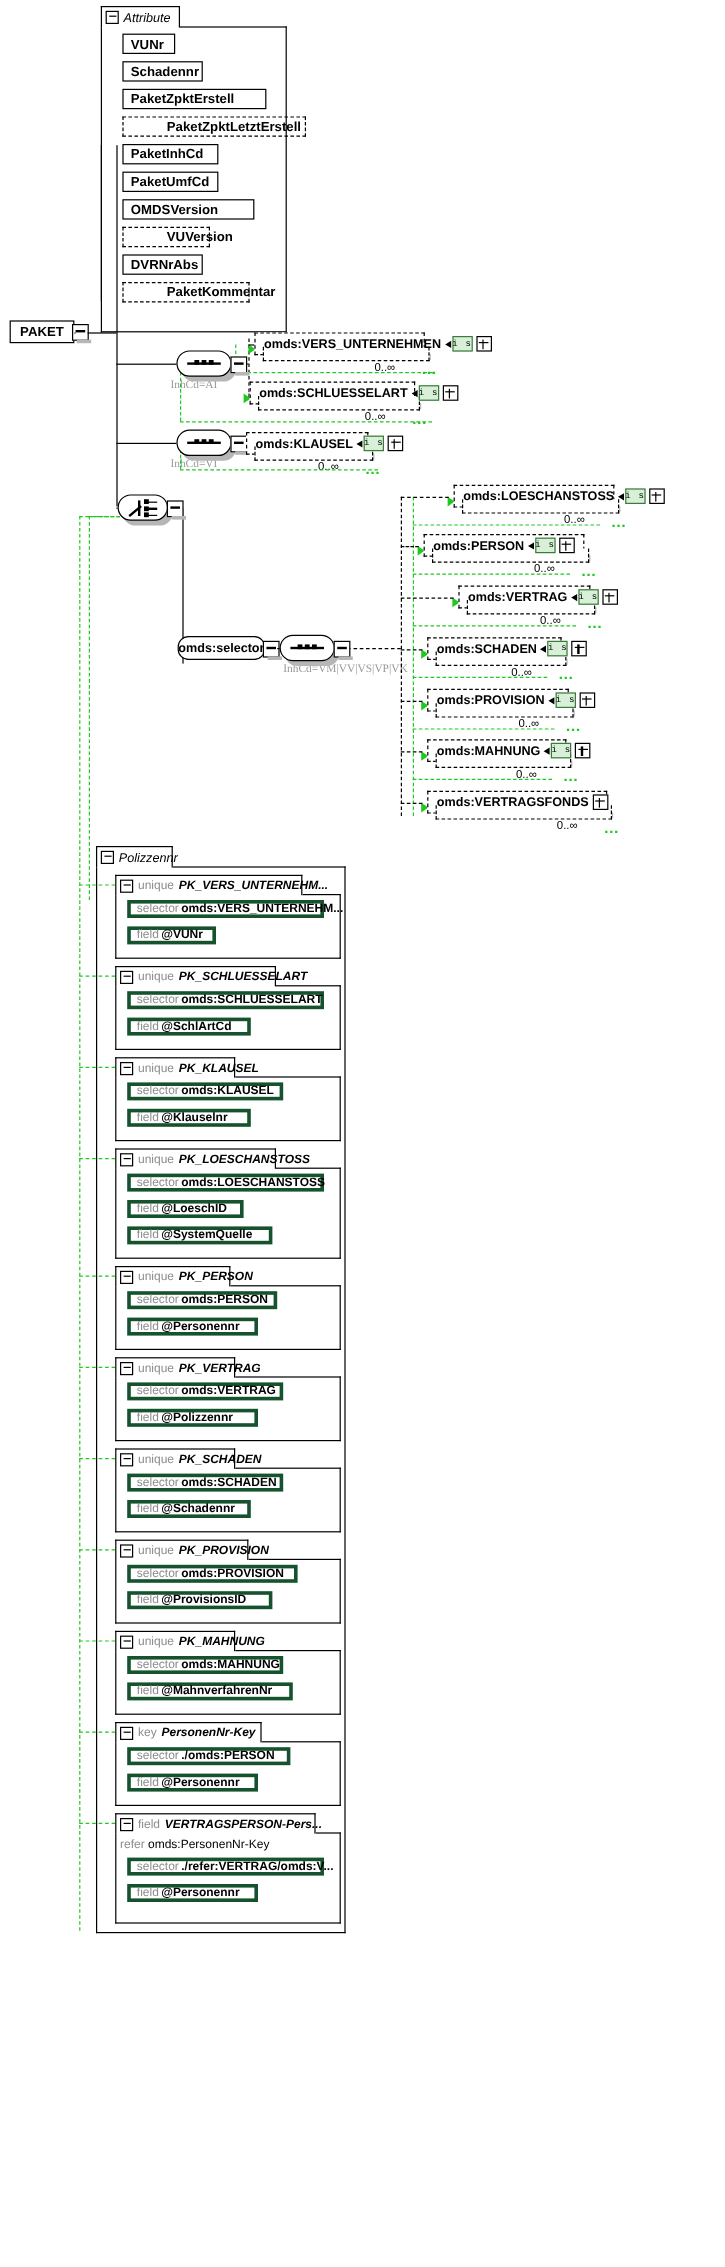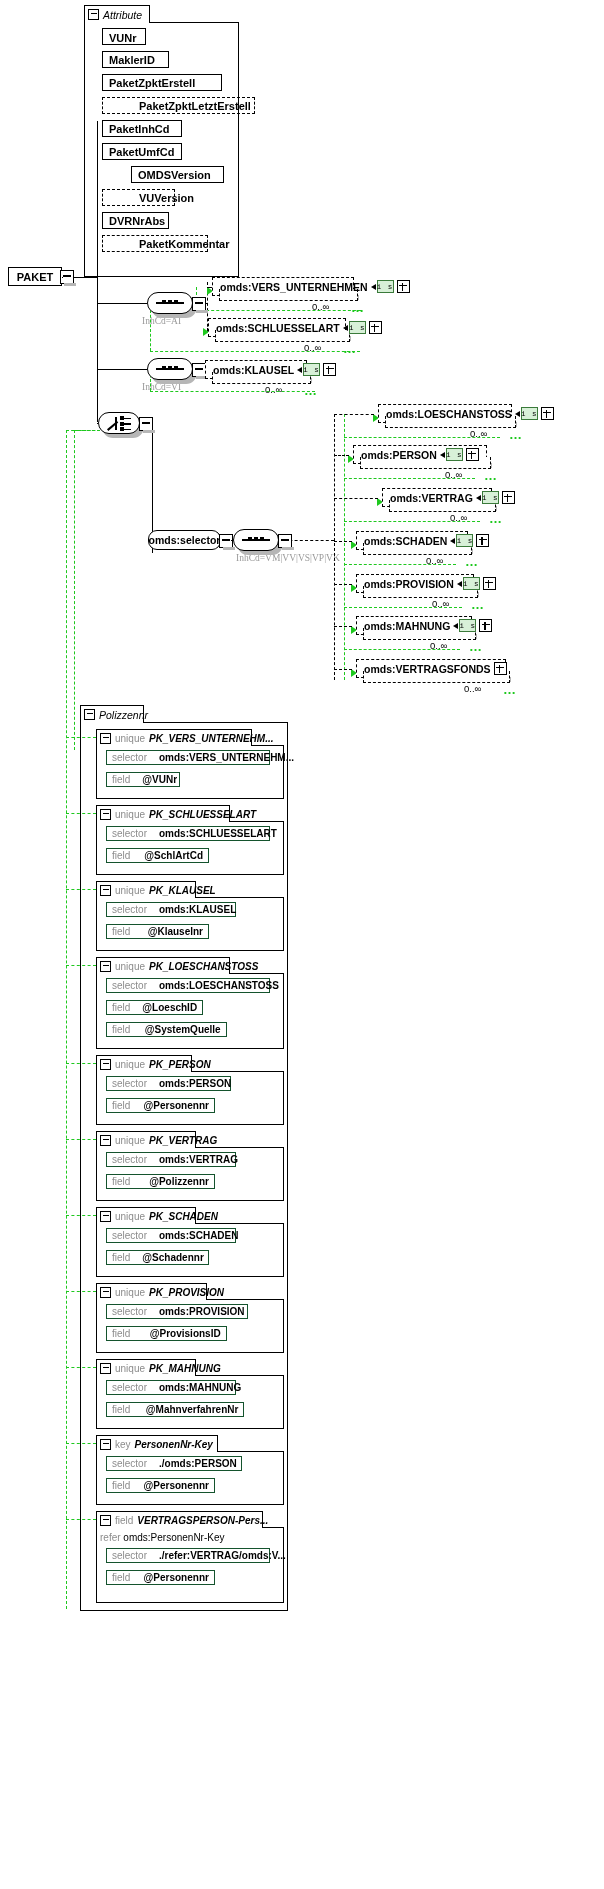--- a/index.html
+++ b/index.html
@@ -95,23 +95,23 @@
       font-family:"Liberation Serif",serif;white-space:nowrap;}
 
   
   .cframe{position:absolute;box-sizing:border-box;border:1px solid #000;
       border-top:none;}
   .ctab{position:absolute;box-sizing:border-box;height:17px;border:1px solid #000;
       border-bottom:none;background:#fff;display:flex;align-items:center;
       gap:4px;padding:0 6px 0 3px;font-size:10px;white-space:nowrap;z-index:3;}
   .ctab .kind{color:#8c8c8c;font-weight:normal;}
   .ctab .cname{color:#000;font-weight:bold;font-style:italic;}
-  .crow{position:absolute;box-sizing:border-box;border:1px solid #14532d;
-      background:#fff;height:15px;display:flex;align-items:center;gap:12px;
-      padding:0 5px;font-size:10px;white-space:nowrap;justify-content:space-between;}
+  .crow{position:absolute;box-sizing:border-box;border:3px solid #14532d;
+      background:#fff;height:15px;display:flex;align-items:center;gap:2px;
+      padding:0 5px;font-size:10px;white-space:nowrap;}
   .crow::after{content:"";position:absolute;left:3px;top:100%;width:100%;
       height:3px;background:#c4c4c4;z-index:-1;}
   .crow .lbl{color:#8c8c8c;font-weight:normal;}
   .crow .val{color:#000;font-weight:bold;}
   .referline{position:absolute;font-size:10px;white-space:nowrap;}
   .referline .lbl{color:#8c8c8c;}
   .referline .val{color:#000;}
 </style>
 </head>
 <body>
@@ -119,35 +119,35 @@
 <div id="canvas">
     <div class="ftab" style="left:84px;top:5px;width:66px;">
   <span class="minus"></span>
   <span>Attribute</span>
     </div>
     <div class="ftopline" style="left:150px;top:22px;width:89px;"></div>
     <div class="box  shadowr" style="left:102px;top:28px;width:44px;height:17px;align-items:flex-end;">
      <span>VUNr</span>
     </div>
     <div class="box  shadowr" style="left:102px;top:51px;width:66.8px;height:17px;">
-     <span>MaklerID</span>
+     <span>Schadennr</span>
     </div>
     <div class="box  shadowr" style="left:102px;top:74px;width:119.6px;height:17px;">
      <span>PaketZpktErstell</span>
     </div>
     <div class="box opt shadowr" style="left:102px;top:97px;width:152.6px;height:17px;">
      <span>PaketZpktLetztErstell</span>
     </div>
     <div class="box  shadowr" style="left:102px;top:120px;width:80px;height:17px;">
      <span>PaketInhCd</span>
     </div>
     <div class="box  shadowr" style="left:102px;top:143px;width:80px;height:17px;">
      <span>PaketUmfCd</span>
     </div>
-    <div class="box  shadowr" style="left:102px;top:166px;width:93px;height:17px;margin-left:29px;">
+    <div class="box  shadowr" style="left:102px;top:166px;width:110px;height:17px;">
      <span>OMDSVersion</span>
     </div>
     <div class="box opt shadowr" style="left:102px;top:189px;width:73.4px;height:17px;">
      <span>VUVersion</span>
     </div>
     <div class="box  shadowr" style="left:102px;top:212px;width:66.8px;height:17px;">
      <span>DVRNrAbs</span>
     </div>
     <div class="box opt shadowr" style="left:102px;top:235px;width:106.39999999999999px;height:17px;">
      <span>PaketKommentar</span>

